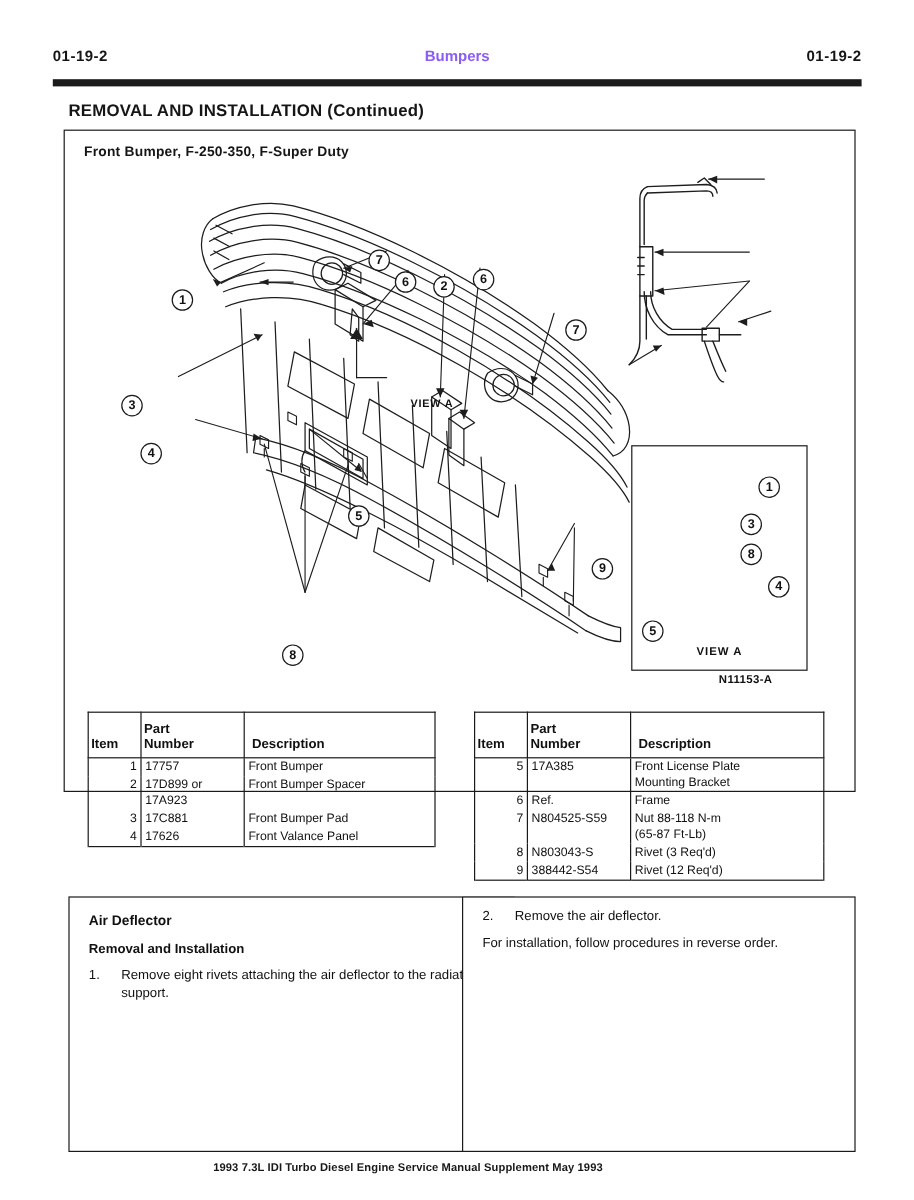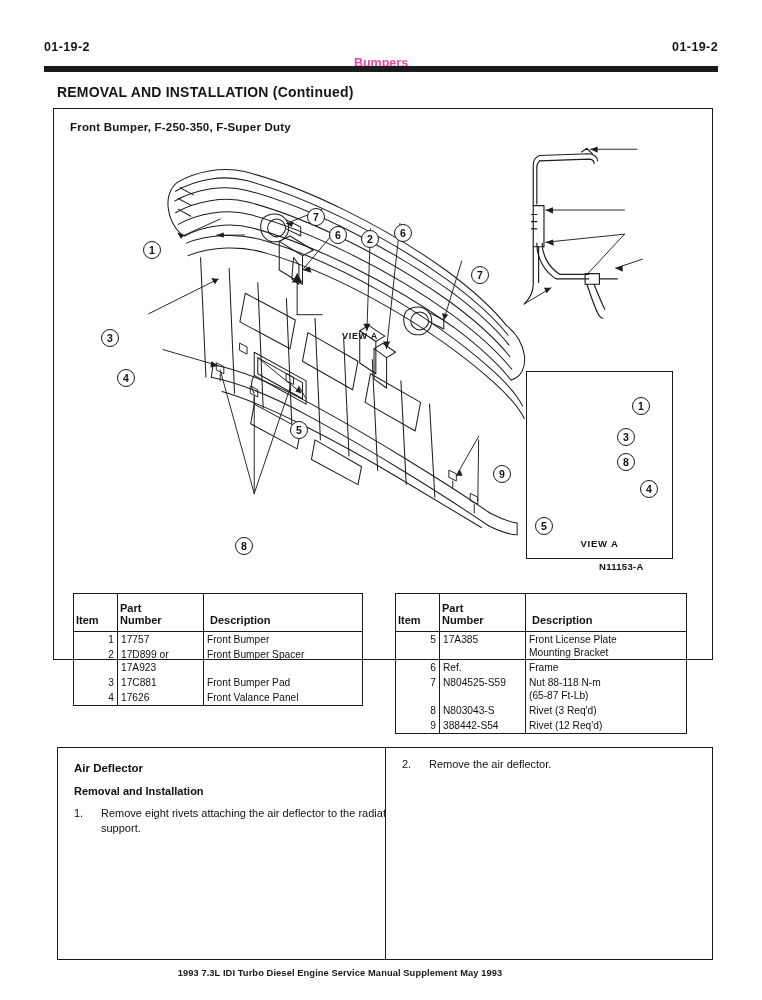--- a/index.html
+++ b/index.html
@@ -30,25 +30,25 @@
     font-size: 12.5px;
     font-weight: bold;
     letter-spacing: 0.4px;
     color: #151515;
   }
   .hdr-left { left: 0; }
   .hdr-right { right: 0; }
   .hdr-center {
     position: absolute;
     left: 0; right: 0;
-    top: 16px;
+    top: 0;
     text-align: center;
     font-size: 12.5px;
     font-weight: bold;
-    color: #ec4899;
+    color: #8b5cf6;
   }
   #header-rule {
     position: absolute;
     left: 44px;
     top: 66px;
     width: 674px;
     height: 6px;
     background: #1b1b1b;
   }
 
@@ -530,17 +530,18 @@
     <span class="num">1.</span>
     <span class="txt">Remove eight rivets attaching the air deflector to the radiator support.</span>
   </div>
 </div>
 
 <div class="text-box" id="textbox-right">
   <div class="tb-step">
     <span class="num">2.</span>
     <span class="txt">Remove the air deflector.</span>
   </div>
+  <div class="tb-para">For installation, follow procedures in reverse order.</div>
 </div>
 
 <div id="page-footer">
   <span class="inner">1993 7.3L IDI Turbo Diesel Engine Service Manual Supplement May 1993</span>
 </div>
 
 </body></html>

